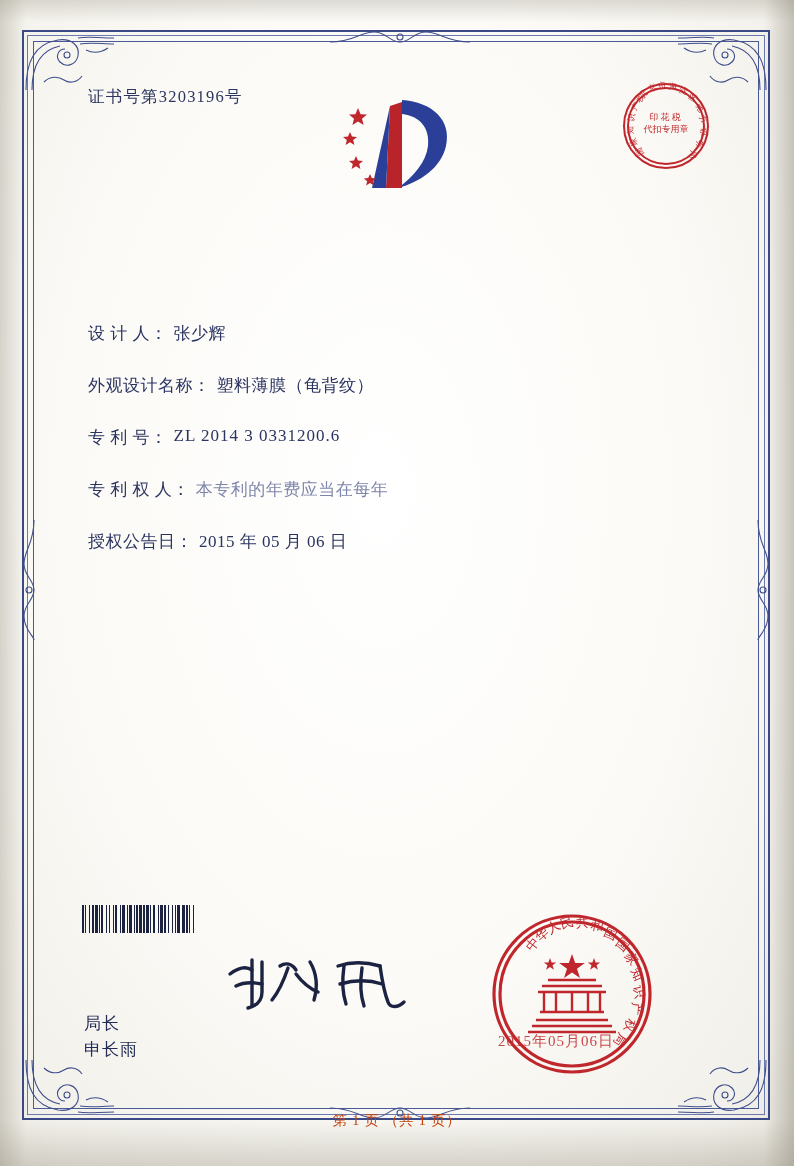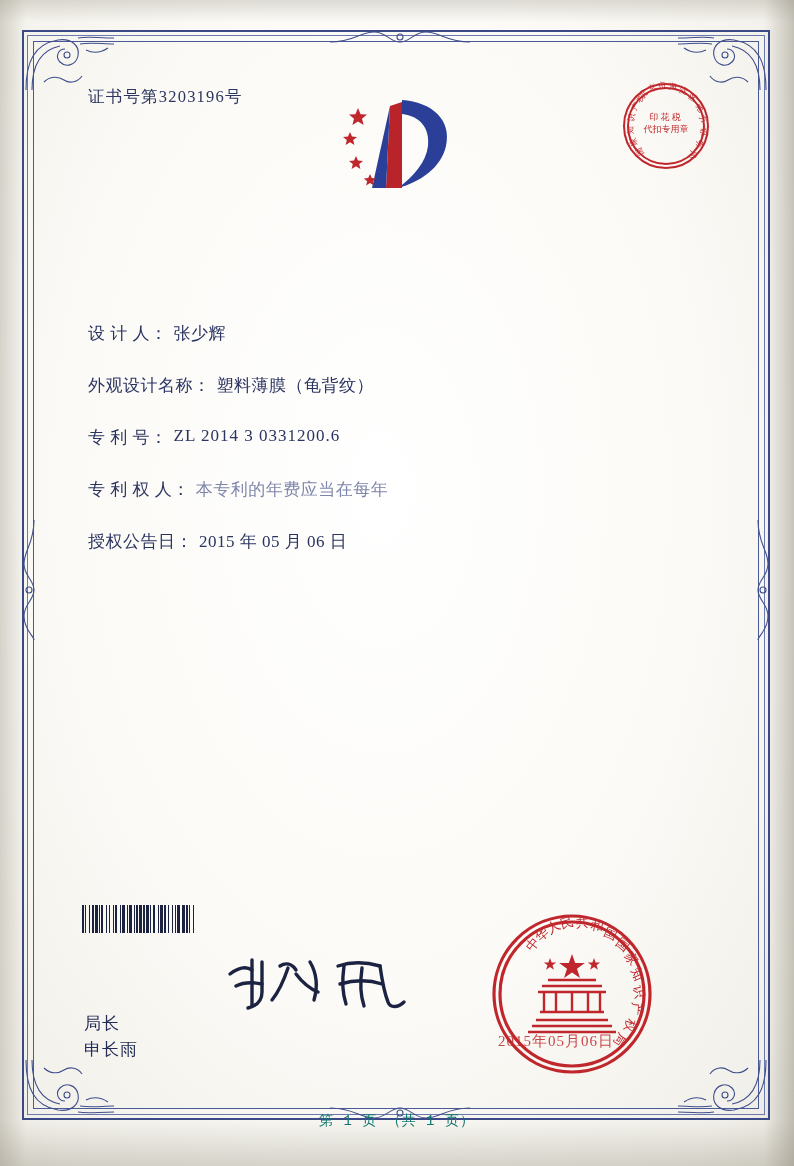--- a/index.html
+++ b/index.html
@@ -219,23 +219,22 @@
     letter-spacing: 1px;
     opacity: .85;
   }
 
   .page-foot {
     position: absolute;
     left: 0; right: 0;
     top: 1112px;
     text-align: center;
     font-size: 14px;
-    color: #0f766e;
+    color: #c2410c;
     letter-spacing: 1px;
-    font-family: Liberation Mono, monospace;
   }
 </style>
 </head>
 <body>
 
 <div class="page">
   <div class="paper-bg"></div>
   <div class="paper-shade-top"></div>
   <div class="paper-shade-left"></div>
   <div class="paper-shade-right"></div>

